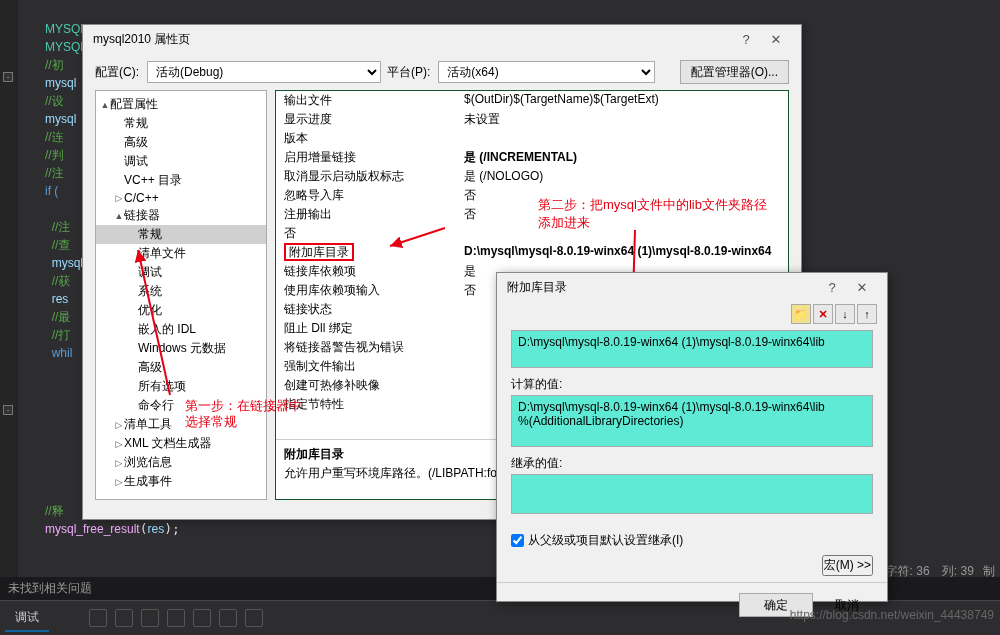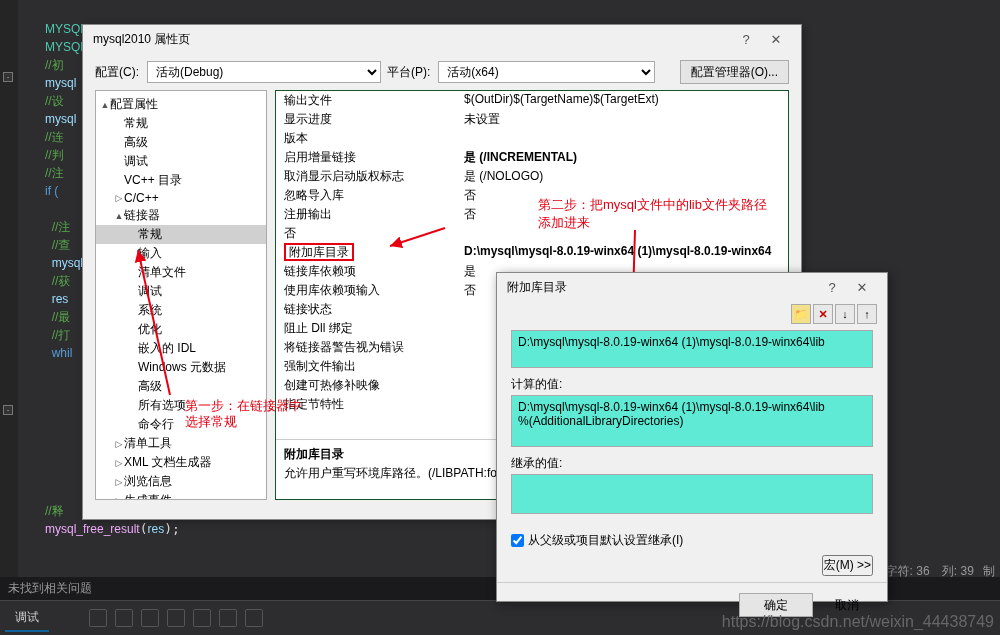--- a/index.html
+++ b/index.html
@@ -61,21 +61,21 @@
 .sub-body { padding: 4px 14px; }
 .sub-body .box { border: 1px solid #aaa; background: #5eead4; padding: 4px 6px; margin-bottom: 8px; }
 .sub-body .box-scroll { height: 38px; overflow-x: scroll; white-space: nowrap; }
 .sub-body .box-calc { height: 52px; overflow-x: scroll; }
 .sub-body label { display: block; margin-bottom: 2px; }
 .sub-footer { display: flex; align-items: center; padding: 6px 14px; gap: 8px; }
 .sub-footer .chk { display: flex; align-items: center; gap: 4px; flex: 1; }
 .sub-footer .btn { height: 24px; padding: 0 14px; border: 1px solid #aaa; background: #e5e5e5; }
 .macro-row { display: flex; justify-content: flex-end; padding: 0 14px 6px; }
 
-.watermark { position: absolute; right: 6px; bottom: 4px; color: #666; font-size: 16px; }
+.watermark { position: absolute; right: 6px; bottom: 13px; color: #666; font-size: 12px; }
 </style>
 </head>
 <body>
 
 <div class="code-bg">
   <div class="gutter">
     <div class="fold" style="top:72px">-</div>
     <div class="fold" style="top:405px">-</div>
   </div>
   <pre id="code-lines"><span class="kw">MYSQL</span>
@@ -165,24 +165,20 @@
         <div class="node ind1 ">
           <span class="tw">▲</span>
           <span>链接器</span>
         </div>
         <div class="node ind2 sel">
           <span class="tw"></span>
           <span>常规</span>
         </div>
         <div class="node ind2 ">
           <span class="tw"></span>
-          <span>输入</span>
-        </div>
-        <div class="node ind2 ">
-          <span class="tw"></span>
           <span>清单文件</span>
         </div>
         <div class="node ind2 ">
           <span class="tw"></span>
           <span>调试</span>
         </div>
         <div class="node ind2 ">
           <span class="tw"></span>
           <span>系统</span>
         </div>

